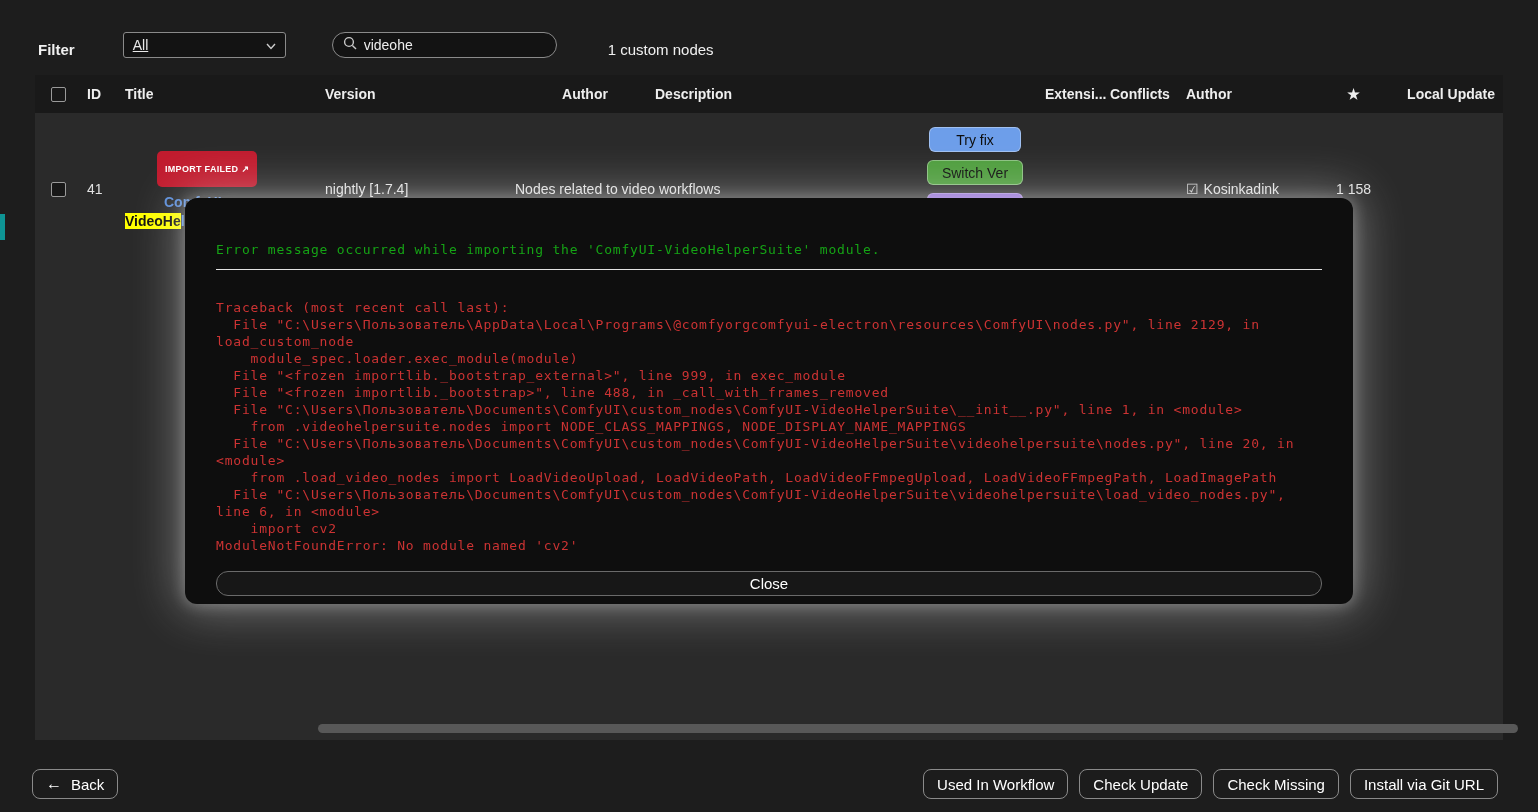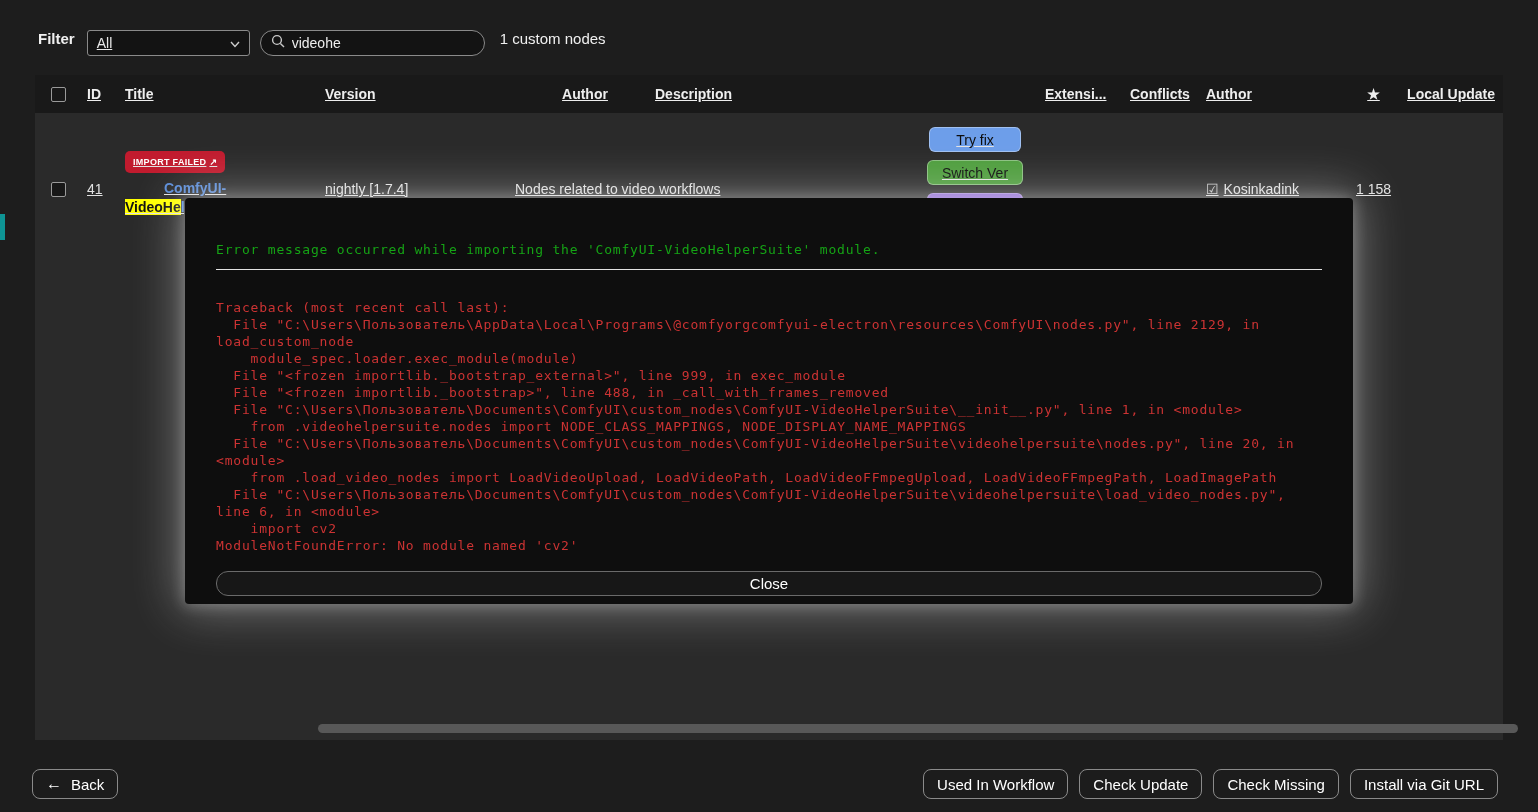--- a/index.html
+++ b/index.html
@@ -4,21 +4,21 @@
 <style>
   * { margin:0; padding:0; box-sizing:border-box; }
   html,body { background:#141414; }
   .screen {
     position:relative; width:1538px; height:812px; overflow:hidden;
     background:#1d1d1d; color:#e8e8e8;
     font-family:"Liberation Sans", sans-serif;
   }
 
   
-  .toolbar { position:absolute; top:30px; left:38px; display:flex; align-items:flex-start; height:28px; }
+  .toolbar { position:absolute; top:30px; left:38px; display:flex; align-items:flex-end; height:28px;gap:36px; }
   .filter-label { font-weight:bold; font-size:15px; color:#f0f0f0; }
   .select {
     margin-left:12px; width:163px; height:26px; background:#131313;
     border:1px solid #8a8a8a; border-radius:3px; display:flex; align-items:center;
     justify-content:space-between; padding:0 9px; font-size:14px; cursor:pointer;text-decoration:underline;
   }
   .searchbox {
     margin-left:10px; width:225px; height:26px; background:#131313;
     border:1px solid #8a8a8a; border-radius:13px; display:flex; align-items:center;
     padding:0 10px; gap:7px;
@@ -28,28 +28,28 @@
     font-family:"Liberation Sans", sans-serif;
   }
   .count { margin-left:15px; font-weight:normal; font-size:15px; color:#f0f0f0; }
 
   
   .table { position:absolute; left:35px; top:75px; width:1468px; height:665px; background:#2a2a2a; }
   .thead {
     display:flex; align-items:center; height:38px; background:#191919;
     font-weight:bold; font-size:14px; color:#eee;
   }
-  .cell { display:flex; align-items:center; overflow:hidden; flex:0 0 auto;text-decoration:underline; }
+  .cell { display:flex; align-items:center; overflow:hidden; flex:0 0 auto; }
   .c-check { width:52px; padding-left:16px; }
   .c-id { width:38px; }
   .c-title { width:200px; }
   .c-version { width:190px; }
   .c-action { width:140px; justify-content:center; }
   .c-desc { width:390px; }
-  .c-ext { width:85px; }
+  .c-ext { width:65px; }
   .c-conf { width:76px; }
   .c-author { width:140px; }
   .c-star { width:55px; justify-content:center; }
   .c-update { flex:1 1 auto; justify-content:flex-end; padding-right:8px; }
 
   .checkbox {
     width:15px; height:15px; border:1px solid #9a9a9a; border-radius:2px;
     background:#181818; cursor:pointer; flex:0 0 auto;
   }
 
@@ -60,42 +60,42 @@
     flex-direction:column; align-items:flex-start; justify-content:flex-start;
     padding-top:38px; overflow:visible;
   }
   .trow .c-action {
     flex-direction:column; align-items:center; justify-content:flex-start;
     gap:8px; padding-top:14px; overflow:visible;
   }
 
   .badge {
     background:#c11b2e; color:#fff; font-size:9px; font-weight:bold;
-    letter-spacing:0.3px; border-radius:5px; padding:6px 8px; cursor:pointer;
-    display:inline-flex; align-items:center; gap:3px; margin-bottom:6px; white-space:nowrap;
+    letter-spacing:0.3px; border-radius:5px; padding:13px 8px; cursor:pointer;
+    display:inline-flex; align-items:center; gap:3px; margin-bottom:6px; white-space:nowrap;margin-left:32px;
   }
   .title-link { color:#5b8dd9; font-weight:bold; font-size:14px; line-height:19px; cursor:pointer; text-decoration:none; white-space:nowrap; }
   .tprefix { display:block;margin-left:39px; }
   .thl { background:#ffff00; color:#111; }
 
   .abtn {
     width:96px; height:25px; border-radius:6px; font-size:14px; color:#0d0d0d;
     border:1px solid rgba(255,255,255,0.35); cursor:pointer;
     font-family:"Liberation Sans", sans-serif;
   }
   .btn-tryfix { width:92px; background:#6d9eea; }
   .btn-switch { background:#4e9e3d; }
   .btn-third  { background:#8f6ad6; border-color:rgba(255,255,255,0.25); }
 
   .verified-mark { color:#cfcfcf; margin-right:5px; font-size:14px; }
 
   
   .modal {
     position:absolute; left:185px; top:198px; width:1168px; height:406px; z-index:10;
-    background:#0e0e0e; border-radius:4px;
+    background:#0e0e0e; border-radius:12px;
     box-shadow:0 0 48px 6px rgba(240,240,240,0.38), 0 0 14px 2px rgba(255,255,255,0.25);
     padding:44px 31px 8px; display:flex; flex-direction:column;
     font-family:"DejaVu Sans Mono", monospace;
   }
   .error-msg { color:#15a315; font-size:13px; letter-spacing:0.8px; }
   .modal-divider { border:none; border-top:1px solid #e2e2e2; margin:12px 0 0 0; }
   .traceback {
     color:#cc3333; font-size:13px; line-height:17px; letter-spacing:0.8px;
     white-space:pre-wrap; overflow-wrap:anywhere; margin-top:29px; flex:1; overflow:hidden;
   }

